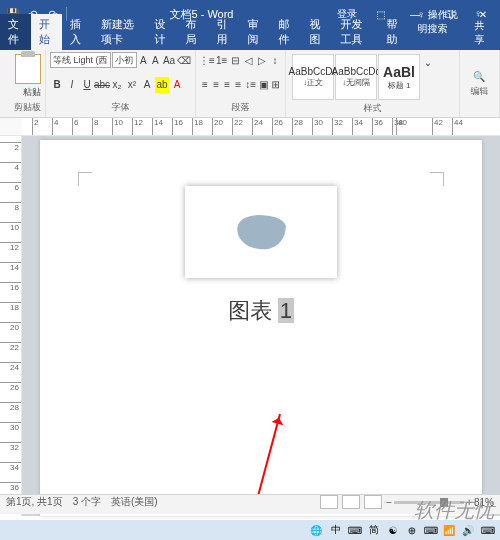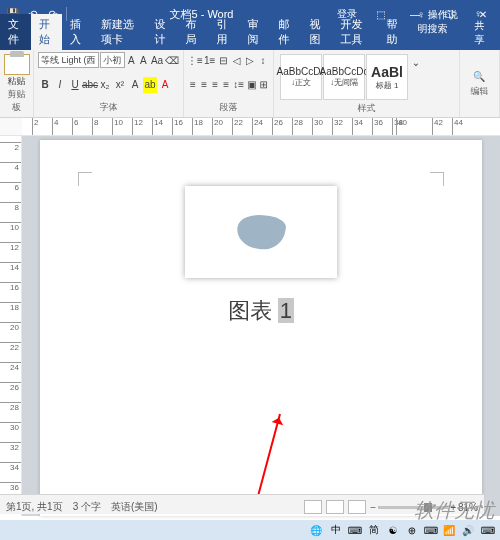--- a/index.html
+++ b/index.html
@@ -13,21 +13,21 @@
 .winctrl span{width:34px;height:28px;display:flex;align-items:center;justify-content:center;font-size:10px}
 .tabs{height:22px;background:#2b579a;display:flex;align-items:flex-end;font-size:11px}
 .tab{padding:3px 8px;color:#fff;cursor:pointer}
 .tab.active{background:#f3f3f3;color:#2b579a}
 .tab.file{background:#1e3f73;color:#fff}
 .tab-right{margin-left:auto;display:flex}
 .tab-right .tab{font-size:10px}
 .ribbon{height:68px;background:#f3f3f3;border-bottom:1px solid #d4d4d4;display:flex;font-size:9px;color:#444}
 .group{border-right:1px solid #e1e1e1;padding:2px 4px;display:flex;flex-direction:column;justify-content:space-between}
 .grouplabel{text-align:center;font-size:9px;color:#666;padding-bottom:1px}
-.clipboard{width:34px;align-items:center}
+.clipboard{width:46px;align-items:flex-end}
 .paste-icon{width:26px;height:30px;background:#fff;border:1px solid #c8a656;position:relative;margin-top:2px}
 .paste-icon::before{content:"";position:absolute;top:-4px;left:5px;width:14px;height:6px;background:#bfbfbf;border-radius:2px 2px 0 0}
 .font-group{width:150px}
 .fontrow{display:flex;gap:1px;align-items:center;margin-bottom:2px}
 .fontname{width:78px;height:16px;border:1px solid #ababab;background:#fff;font-size:9px;padding:0 2px;display:flex;align-items:center}
 .fontsize{width:30px;height:16px;border:1px solid #ababab;background:#fff;font-size:9px;padding:0 2px;display:flex;align-items:center}
 .rbtn{width:14px;height:16px;display:flex;align-items:center;justify-content:center;border:1px solid transparent;font-size:10px}
 .para-group{width:90px}
 .styles-group{flex:1;display:flex;flex-direction:column}
 .styleboxes{display:flex;gap:1px;flex:1;padding:2px}
@@ -45,21 +45,21 @@
 .page{flex:1;background:#fff;margin:4px 18px 0 18px;box-shadow:0 0 4px rgba(0,0,0,.2);position:relative;padding:38px 45px}
 .cropmark{position:absolute;width:14px;height:14px}
 .cropmark.tl{top:32px;left:38px;border-left:1px solid #bbb;border-top:1px solid #bbb}
 .cropmark.tr{top:32px;right:38px;border-right:1px solid #bbb;border-top:1px solid #bbb}
 .imgframe{width:152px;height:92px;background:#fff;box-shadow:0 0 6px rgba(0,0,0,.35);margin:0 auto;display:flex;align-items:center;justify-content:center;margin-top:8px}
 .blob{width:48px;height:34px;background:#9fb4c4;border-radius:60% 40% 50% 50%/50% 30% 70% 60%;transform:rotate(8deg)}
 .caption{text-align:center;font-size:22px;color:#404040;margin-top:18px;font-family:SimSun,serif}
 .caption .num{background:#c8c8c8;padding:0 2px}
 .arrow{position:absolute;top:274px;left:239px;width:2px;height:90px;background:red;transform:rotate(15deg);transform-origin:top}
 .arrow::before{content:"";position:absolute;top:-2px;left:-5px;border:6px solid transparent;border-bottom-color:red}
-.statusbar{position:absolute;bottom:26px;left:0;right:16px;height:20px;background:#f3f3f3;border-top:1px solid #d4d4d4;display:flex;align-items:flex-end;font-size:10px;color:#555;padding:0 6px;gap:10px}
+.statusbar{position:absolute;bottom:26px;left:0;right:0;height:20px;background:#f3f3f3;border-top:1px solid #d4d4d4;display:flex;align-items:flex-start;font-size:10px;color:#555;padding:0 6px;gap:10px}
 .statusbar .right{margin-left:auto;display:flex;gap:4px;align-items:center}
 .viewbtn{width:18px;height:14px;border:1px solid #bbb;background:#fff}
 .zoom{display:flex;align-items:center;gap:2px}
 .zoom .track{width:70px;height:3px;background:#c4c4c4;position:relative}
 .zoom .thumb{position:absolute;left:46px;top:-3px;width:8px;height:9px;background:#888}
 .watermark{position:absolute;right:6px;bottom:2px;text-align:right;pointer-events:none}
 .watermark .wm1{font-size:20px;font-style:italic;color:#9a9a9a;font-weight:300}
 .watermark .wm2{font-size:10px;color:#aaa}
 .tray{position:absolute;bottom:0;left:0;right:0;height:20px;background:#d8e6f3;display:flex;align-items:center;justify-content:flex-end;gap:3px;padding:0 4px;font-size:10px}
 .tray span{width:16px;height:16px;display:flex;align-items:center;justify-content:center;border-radius:2px}

